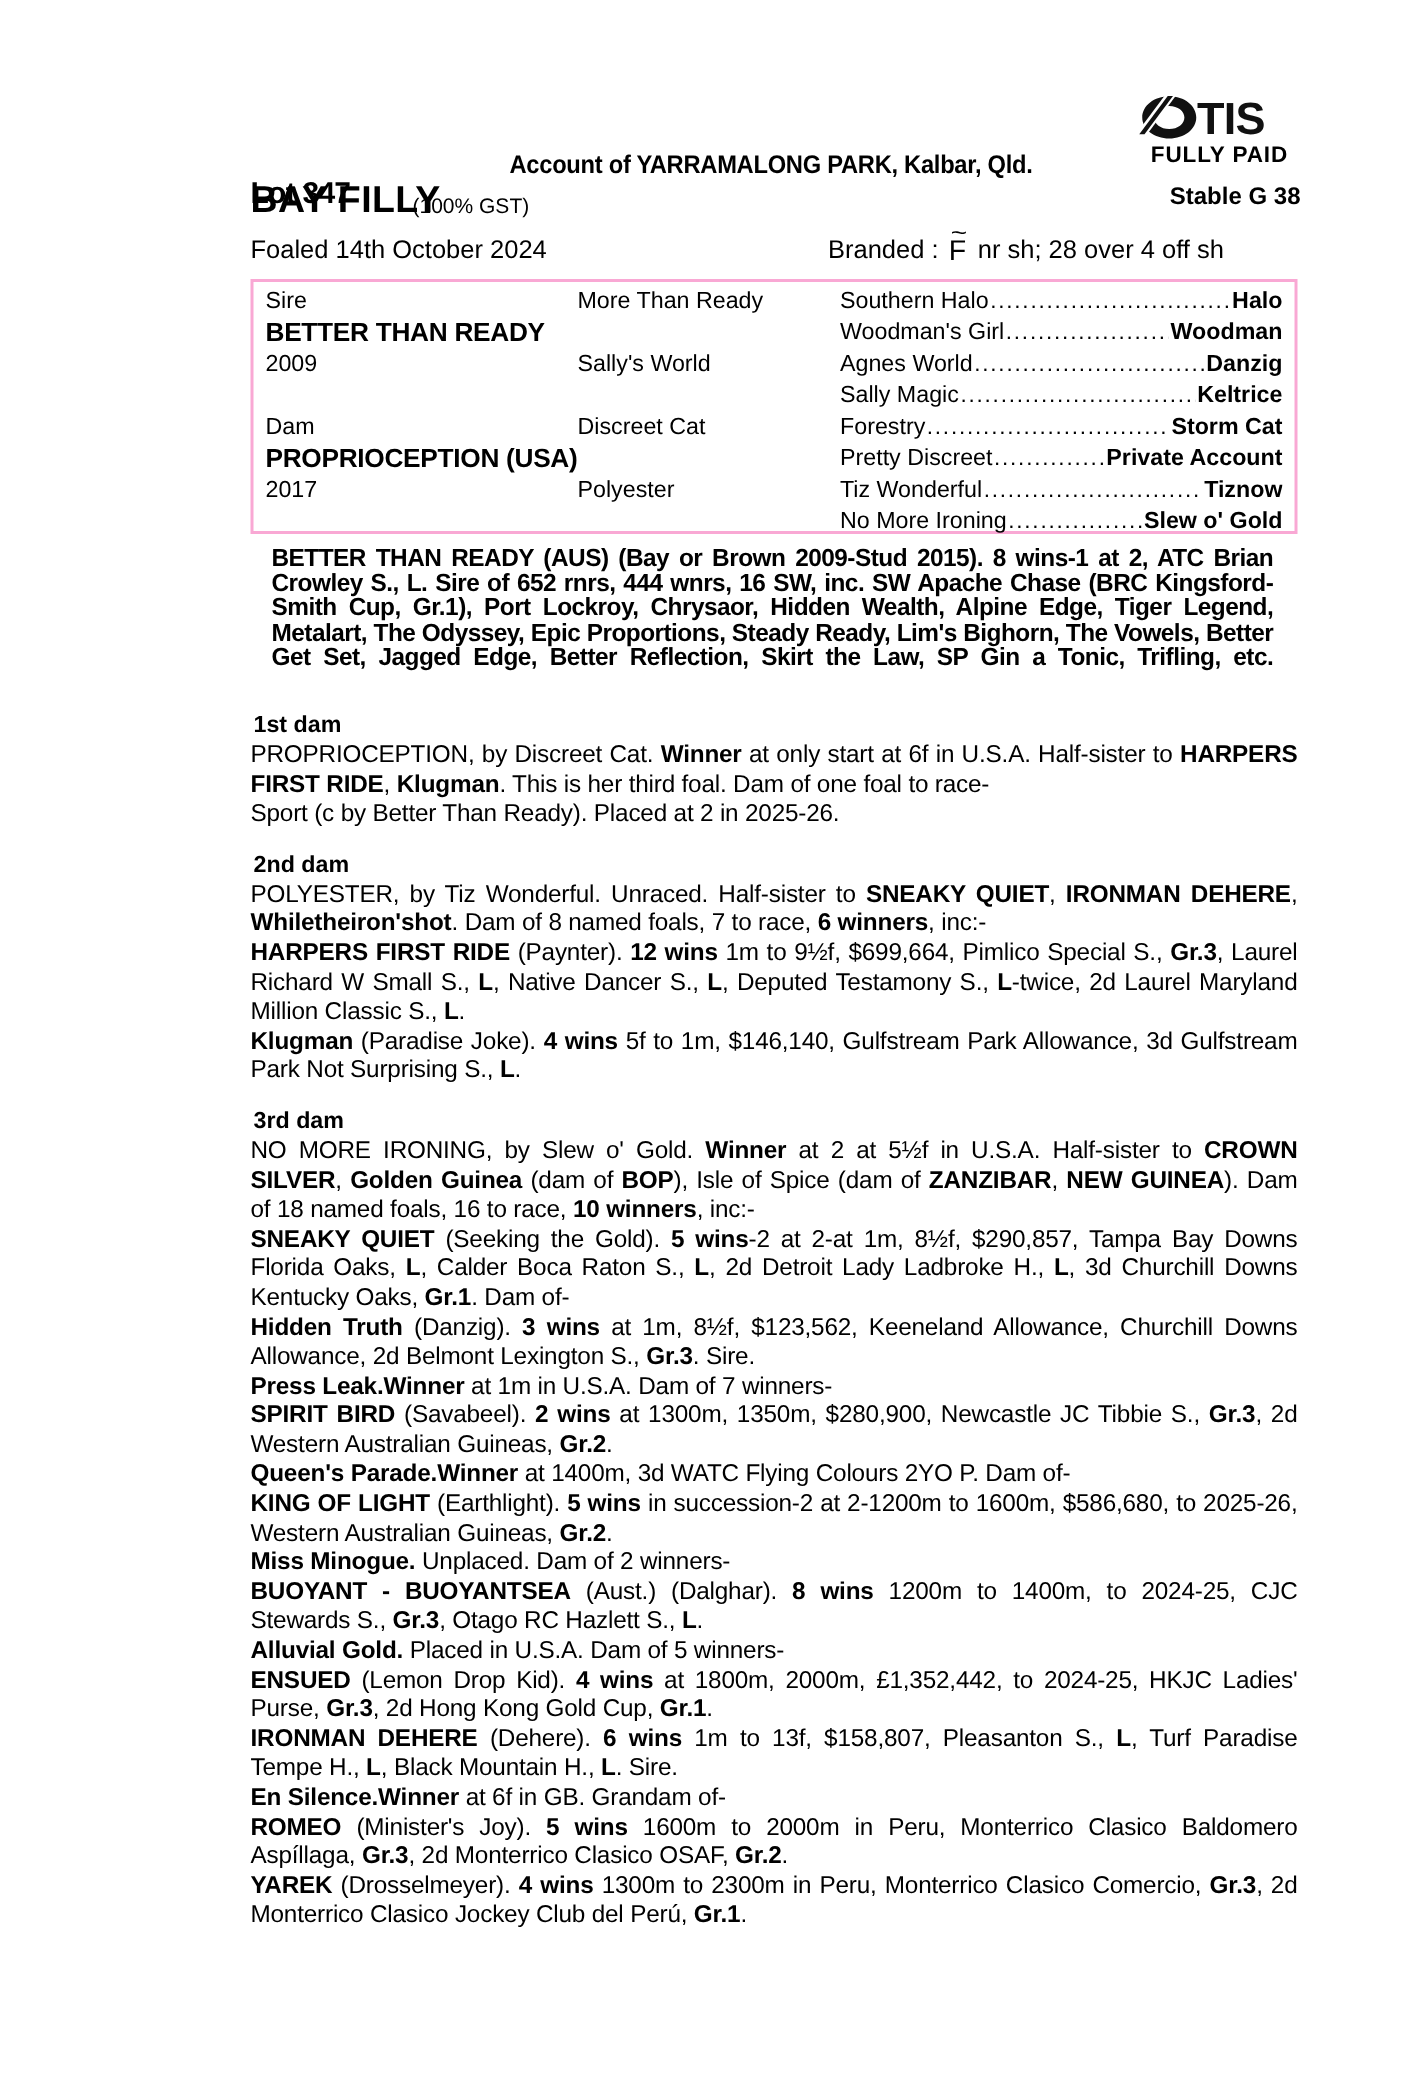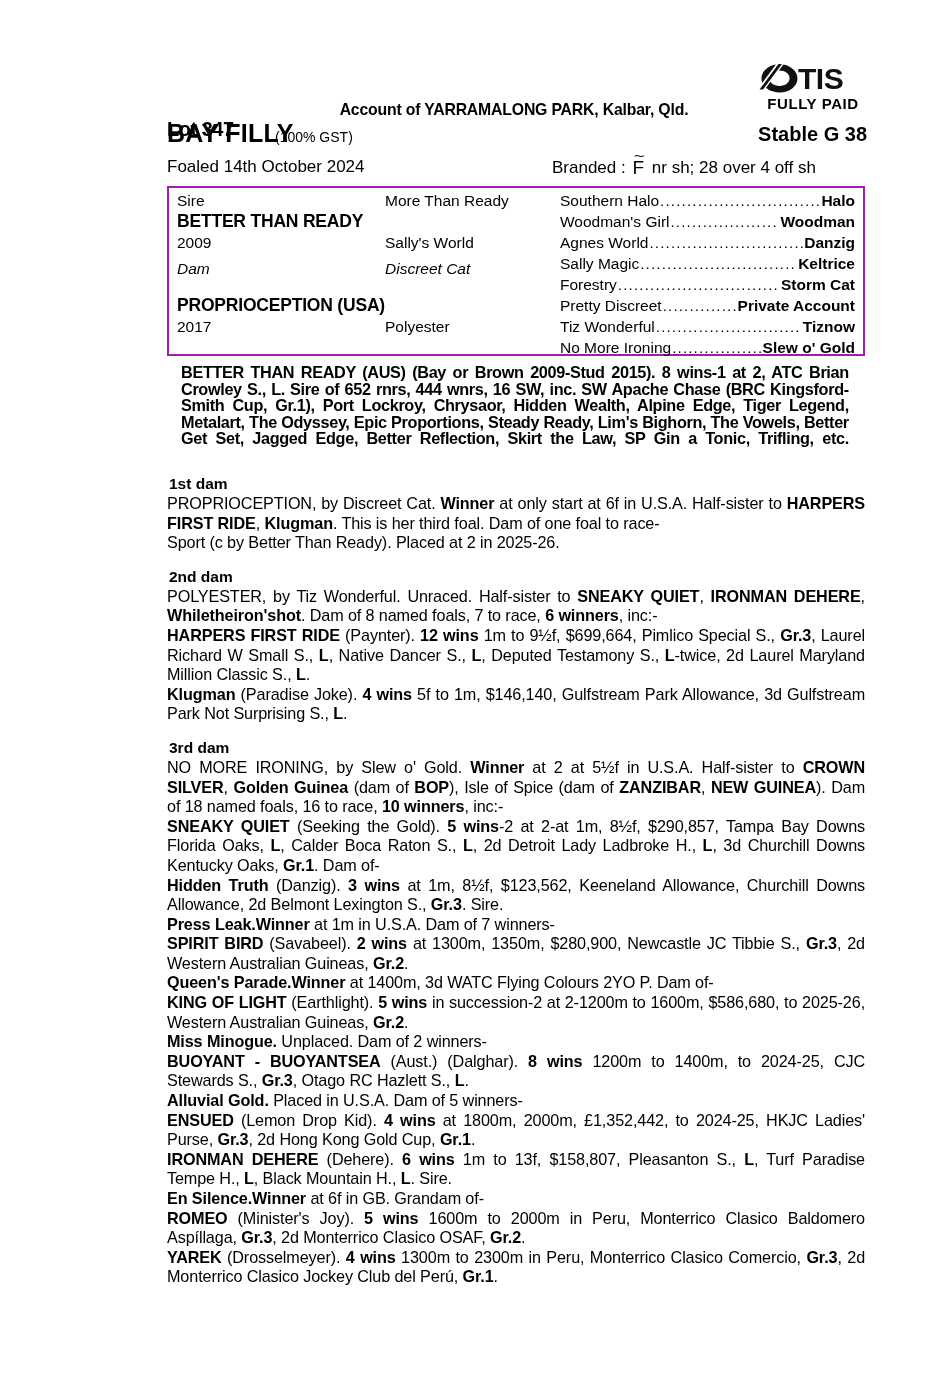--- a/index.html
+++ b/index.html
@@ -31,42 +31,42 @@
     letter-spacing:-0.2px;
     transform: scaleX(0.93); transform-origin: center;
   }
 
   .row-lot {
     position:absolute; left:122px; top:120px; width:700px; height:32px;
   }
   .lot-no { position:absolute; left:0; top:-2px; font-size:20px; font-weight:bold; letter-spacing:-0.5px;}
   .lot-gst { position:absolute; left:108px; top:9px; font-size:14px; }
   .sex-title { position:absolute; left:0; top:-1px; width:700px; text-align:left; font-size:25px; font-weight:bold; letter-spacing:0.3px;}
-  .stable { position:absolute; right:0; top:3px; font-size:20px; font-weight:bold; }
+  .stable { position:absolute; right:0; top:3px; font-size:16px; font-weight:bold; }
 
   .row-foaled {
     position:absolute; left:122px; top:157px; width:700px; height:26px;
     font-size:17px;
     text-align:center;
   }
   .foaled { position:absolute; left:0; top:0; }
   .branded { position:absolute; left:385px; top:0; white-space:nowrap; }
   .brandglyph {
     display:inline-block; position:relative; font-size:19px;
     padding:0 3px 0 2px; vertical-align:-1px;
   }
   .brandglyph .tilde {
     position:absolute; left:50%; top:-9px; transform:translateX(-46%) scaleX(1.25);
     font-size:15px; line-height:1;
   }
 
   
   .ped {
     position:absolute; left:122px; top:186px; width:698px; height:170px;
-    border:2px solid #a21caf;
+    border:2px solid #f9a8d4;
     font-size:15.5px;
   }
   .ped-left { position:absolute; left:0; top:0; width:385px; height:100%; }
   .ped-right { position:absolute; left:385px; top:0; right:0; height:100%; }
   .ped-row { position:absolute; left:8px; right:4px; height:21px; line-height:21px; white-space:nowrap; }
   .ped-col2 { position:absolute; left:208px; top:0; }
   .big { font-weight:bold; font-size:17.5px; letter-spacing:-0.2px; }
 
   .dotrow {
     position:absolute; left:6px; right:8px; height:21px; line-height:21px;
@@ -152,21 +152,21 @@
     <div class="ped-left">
       <div class="ped-row" style="top:2px;">
         <span>Sire</span>
         <span class="ped-col2">More Than Ready</span>
       </div>
       <div class="ped-row big" style="top:23px;">BETTER THAN READY</div>
       <div class="ped-row" style="top:44px;">
         <span>2009</span>
         <span class="ped-col2">Sally's World</span>
       </div>
-      <div class="ped-row" style="top:70px;font-style:italic;">
+      <div class="ped-row" style="top:86px;">
         <span>Dam</span>
         <span class="ped-col2">Discreet Cat</span>
       </div>
       <div class="ped-row big" style="top:107px;">PROPRIOCEPTION (USA)</div>
       <div class="ped-row" style="top:128px;">
         <span>2017</span>
         <span class="ped-col2">Polyester</span>
       </div>
     </div>
     <div class="ped-right">

